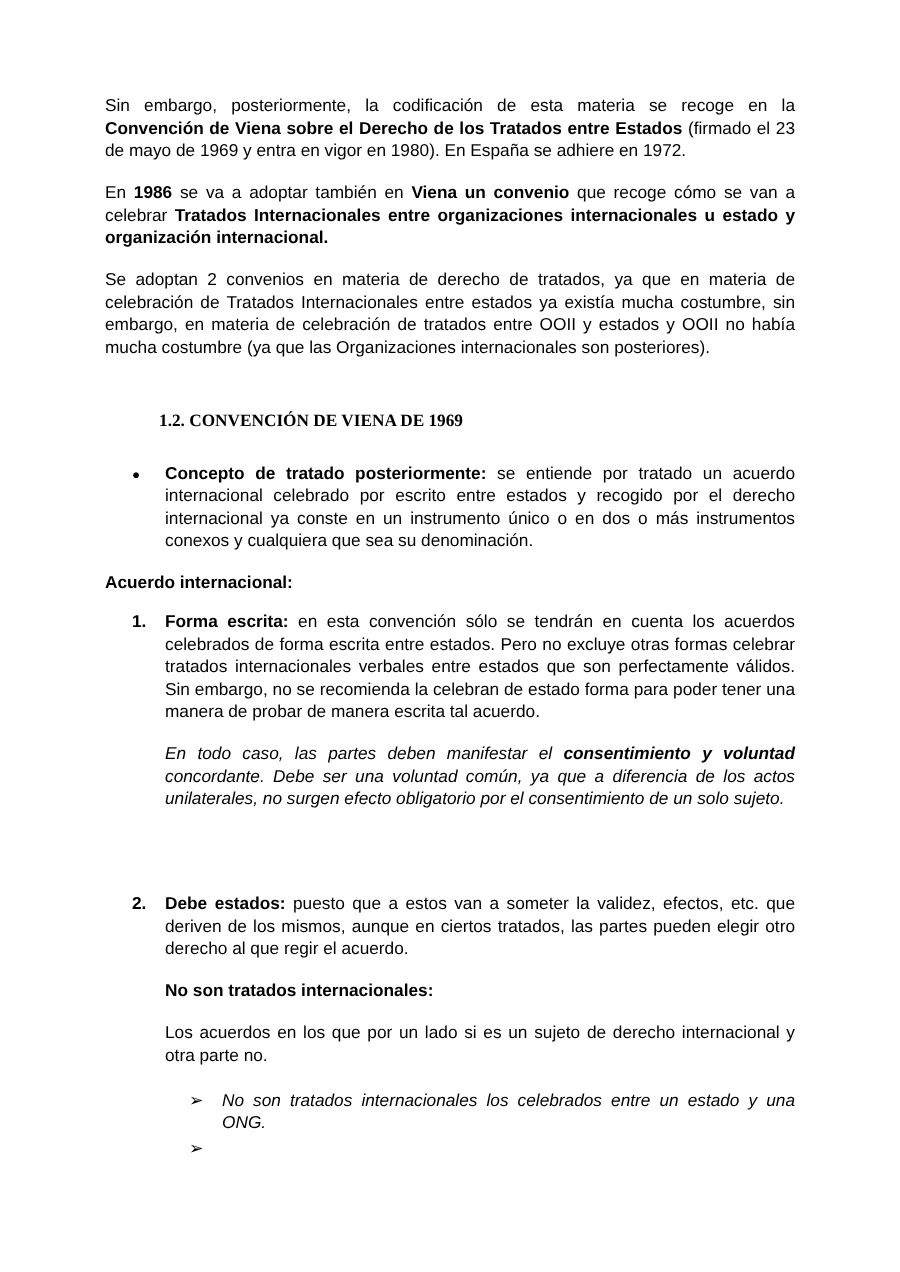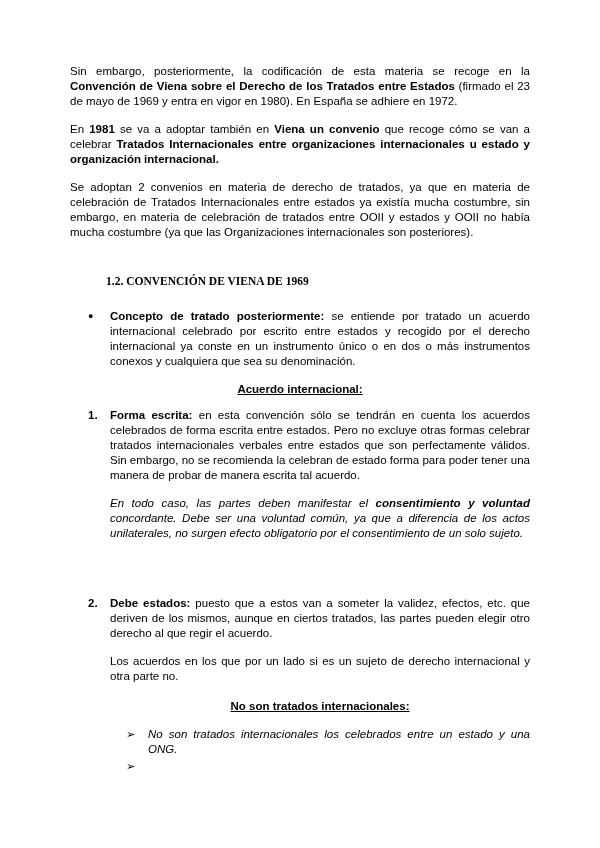--- a/index.html
+++ b/index.html
@@ -22,21 +22,21 @@
   .mb11 { margin-bottom: 11px; }
   .mb55 { margin-bottom: 55px; font-style: italic; }
   .mb15 { margin-bottom: 15px; }
 
   .section-heading {
     font-weight: bold;
     margin: 0 0 20px 36px;
     text-align: left;
     font-family: Liberation Serif, serif;
   }
-  .bold-line { font-weight: bold; text-align: center; text-decoration: underline; }
+  .bold-line { font-weight: bold; text-align: left; }
 
   .list-item {
     display: flex;
     padding-left: 18px;
     margin: 0 0 13px 0;
   }
   .list-item .marker {
     flex: 0 0 22px;
     width: 22px;
   }
@@ -55,21 +55,21 @@
   .arrow-item .marker { flex: 0 0 22px; width: 22px; font-style: normal; }
   .arrow-item .body { flex: 1 1 auto; text-align: justify; }
 </style>
 </head>
 <body>
 
 <div class="page">
 
   <p class="para"><span>Sin embargo, posteriormente, la codificación de esta materia se recoge en la </span><span class="b">Convención de Viena sobre el Derecho de los Tratados entre Estados </span><span> (firmado el 23 de mayo de 1969 y entra en vigor en 1980). En España se adhiere en 1972.</span></p>
 
-  <p class="para"><span>En </span><span class="b">1981</span><span> se va a adoptar también en </span><span class="b">Viena un convenio</span><span> que recoge cómo se van a celebrar </span><span class="b">Tratados Internacionales entre organizaciones internacionales u estado y organización internacional.</span></p>
+  <p class="para"><span>En </span><span class="b">1986</span><span> se va a adoptar también en </span><span class="b">Viena un convenio</span><span> que recoge cómo se van a celebrar </span><span class="b">Tratados Internacionales entre organizaciones internacionales u estado y organización internacional.</span></p>
 
   <p class="para mb34"><span>Se adoptan 2 convenios en materia de derecho de tratados, ya que en materia de celebración de Tratados Internacionales entre estados ya existía mucha costumbre, sin embargo, en materia de celebración de tratados entre OOII y estados y OOII no había mucha costumbre (ya que las Organizaciones internacionales son posteriores).</span></p>
 
   <p class="para section-heading">1.2. CONVENCIÓN DE VIENA DE 1969</p>
 
 
   <div class="list-item">
     <span class="marker disc">●</span>
     <span class="body"><span class="b">Concepto de tratado posteriormente: </span><span>se entiende por tratado un acuerdo internacional celebrado por escrito entre estados y recogido por el derecho internacional ya conste en un instrumento único o en dos o más instrumentos conexos y cualquiera que sea su denominación.</span></span>
   </div>
@@ -81,23 +81,23 @@
     <span class="body"><span class="b">Forma escrita: </span><span>en esta convención sólo se tendrán en cuenta los acuerdos celebrados de forma escrita entre estados. Pero no excluye otras formas celebrar tratados internacionales verbales entre estados que son perfectamente válidos. Sin embargo, no se recomienda la celebran de estado forma para poder tener una manera de probar de manera escrita tal acuerdo.</span></span>
   </div>
 
   <p class="para indent40 mb55"><span>En todo caso, las partes deben manifestar el </span><span class="b">consentimiento y voluntad</span><span> concordante. Debe ser una voluntad común, ya que a diferencia de los actos unilaterales, no surgen efecto obligatorio por el consentimiento de un solo sujeto.</span></p>
 
   <div class="list-item mb11">
     <span class="marker num">2.</span>
     <span class="body"><span class="b">Debe estados: </span><span>puesto que a estos van a someter la validez, efectos, etc. que deriven de los mismos, aunque en ciertos tratados, las partes pueden elegir otro derecho al que regir el acuerdo.</span></span>
   </div>
 
+  <p class="para bold-line indent40">No son tratados internacionales:</p>
+
   <p class="para indent40 mb15"><span>Los acuerdos en los que por un lado si es un sujeto de derecho internacional y otra parte no.</span></p>
-
-  <p class="para bold-line indent40">No son tratados internacionales:</p>
 
   <div class="arrow-item">
     <span class="marker">➢</span>
     <span class="body"><span>No son tratados internacionales los celebrados entre un estado y una ONG.</span></span>
   </div>
 
   <div class="arrow-item">
     <span class="marker">➢</span>
   </div>
 

